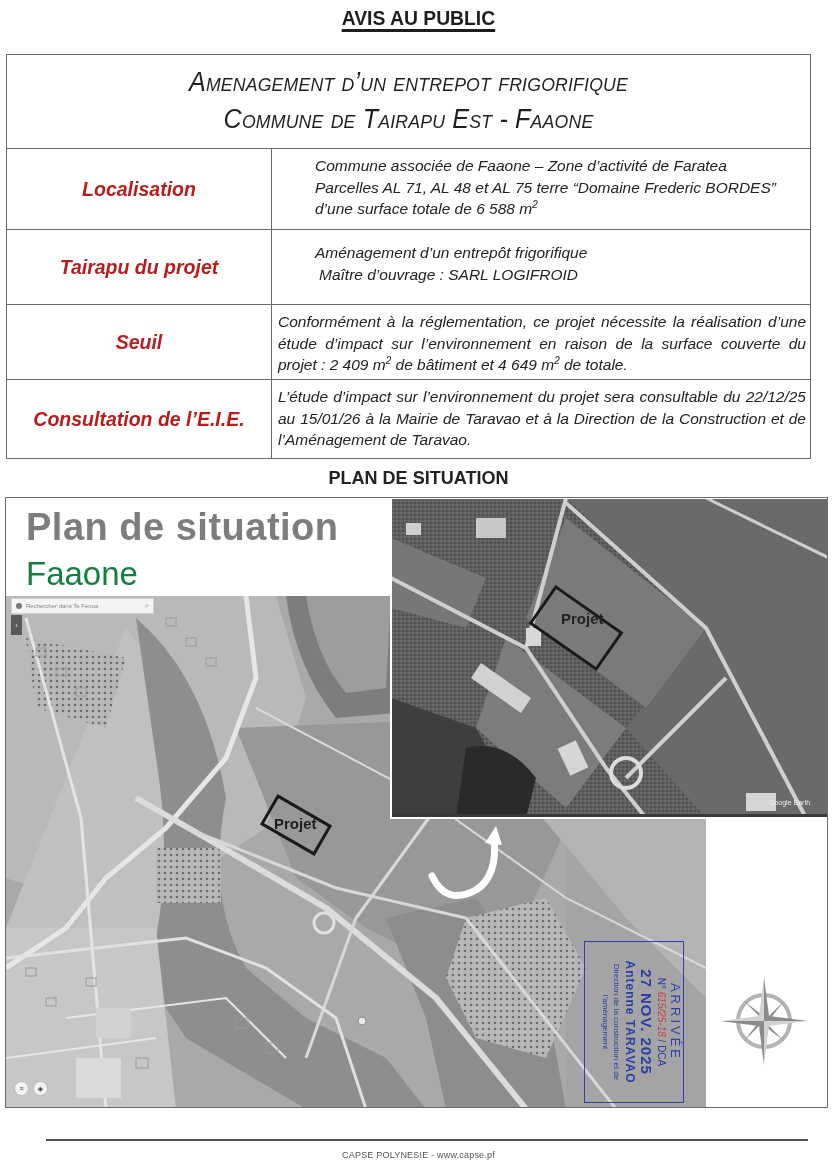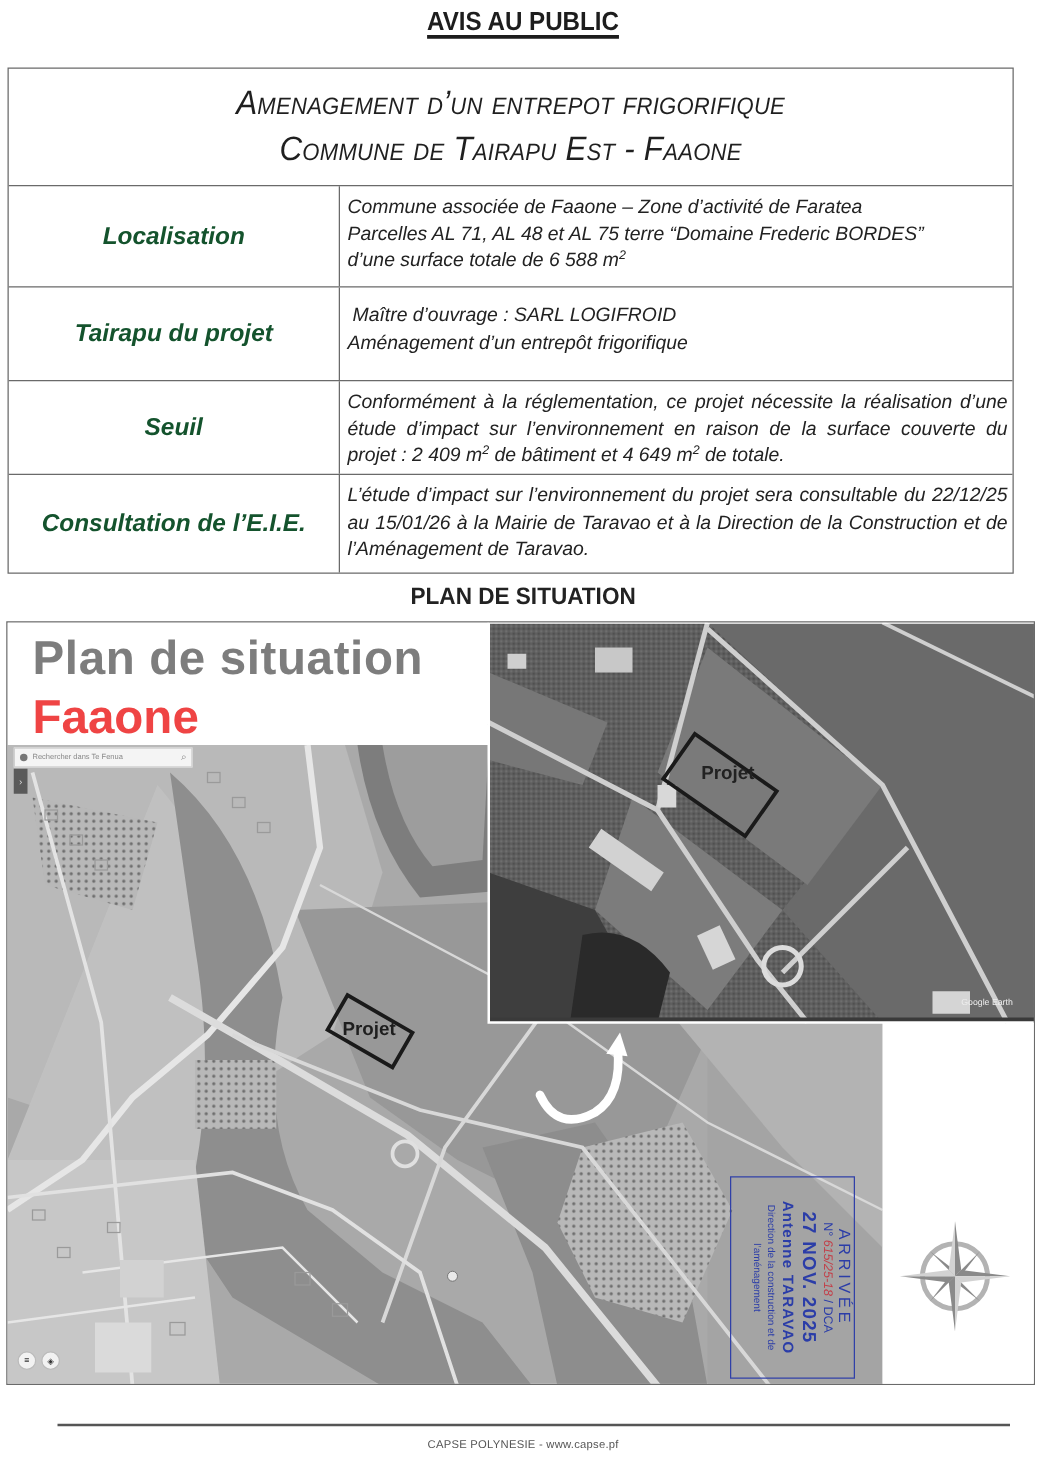--- a/index.html
+++ b/index.html
@@ -7,38 +7,38 @@
 
   .main-title { position: absolute; left: 0; width: 837px; top: 6px; text-align: center; font-family: "Liberation Sans", sans-serif; font-weight: bold; font-size: 21px; letter-spacing: 0px; color: #1d1d1d; }
   .main-title span { text-decoration: underline; text-decoration-thickness: 3px; text-underline-offset: 4px; transform: scaleX(0.92); display: inline-block; }
 
   .info-table { position: absolute; left: 6px; top: 54px; width: 805px; border: 1.5px solid #6a6a6a; box-sizing: border-box; font-style: italic; }
   .header-cell { height: 93px; border-bottom: 1.5px solid #6a6a6a; text-align: center; font-family: "Liberation Sans", sans-serif; }
   .header-line { font-size: 27px; font-variant: small-caps; color: #1f1f1f; line-height: 37px; letter-spacing: 0.2px; transform: scaleX(0.93); }
   .header-line.l1 { padding-top: 9px; }
   .row { display: flex; border-bottom: 1.5px solid #6a6a6a; }
   .row:last-child { border-bottom: none; }
-  .row-label { width: 264px; border-right: 1.5px solid #6a6a6a; display: flex; align-items: center; justify-content: center; font-weight: bold; font-size: 19.5px; color: #14532d; flex-shrink: 0; }
+  .row-label { width: 264px; border-right: 1.5px solid #6a6a6a; display: flex; align-items: center; justify-content: center; font-weight: bold; font-size: 19.5px; color: #b91c1c; flex-shrink: 0; }
   .row-value { flex: 1; padding: 6px 4px 6px 6px; font-size: 15.5px; line-height: 21.5px; color: #222; }
   .row-value.justify { text-align: justify; text-align-last: left; }
   .r1 { height: 80px; }
   .r2 { height: 74px; }
   .r3 { height: 74px; }
   .r4 { height: 78px; }
-  .row-value .line { display: block; }
+  .row-value .line { display: block; margin-left: 37px; }
   .row-value .indent { padding-left: 4px; }
   sup { font-size: 10px; line-height: 0; }
 
   .plan-heading { position: absolute; left: 0; width: 837px; top: 467px; text-align: center; font-weight: bold; font-size: 19px; color: #222; transform: scaleX(0.95); }
 
   .map-frame { position: absolute; left: 5px; top: 497px; width: 823px; height: 611px; border: 1.5px solid #6a6a6a; box-sizing: border-box; background: #ffffff; overflow: hidden; }
   .map-svg { position: absolute; left: 0; top: 0; }
 
   .plan-title { position: absolute; left: 20px; top: 8px; font-family: "Liberation Sans", sans-serif; font-weight: bold; font-size: 38px; line-height: 42px; color: #7d7d7d; letter-spacing: 0.5px; }
-  .plan-subtitle { position: absolute; left: 20px; top: 55px; font-weight: bold; font-size: 38px; line-height: 42px; color: #ef4444; }
+  .plan-subtitle { position: absolute; left: 20px; top: 55px; font-weight: normal; font-size: 33px; line-height: 42px; color: #15803d; }
 
   .search-box { position: absolute; left: 5px; top: 100px; width: 143px; height: 16px; background: #f4f4f4; border: 1px solid #d0d0d0; box-sizing: border-box; font-size: 6px; color: #888; display: flex; align-items: center; }
   .search-box .dot { width: 6px; height: 6px; border-radius: 50%; background: #777; margin: 0 4px 0 4px; }
   .search-box .ph { flex: 1; }
   .search-box .mag { width: 12px; font-size: 8px; color: #888; text-align: center; }
   .expand-btn { position: absolute; left: 5px; top: 117px; width: 11px; height: 20px; background: #5a5a5a; color: #ddd; font-size: 8px; display: flex; align-items: center; justify-content: center; }
 
   .label-projet { position: absolute; font-weight: bold; color: #1e1e1e; }
   .lbl-map { left: 268px; top: 317px; font-size: 15px; }
   .lbl-sat { left: 555px; top: 112px; font-size: 15px; color: #222; }
@@ -78,22 +78,22 @@
     <div class="row-value">
       <span class="line">Commune associée de Faaone – Zone d’activité de Faratea</span>
       <span class="line">Parcelles AL 71, AL 48 et AL 75 terre “Domaine Frederic BORDES”</span>
       <span class="line"><span>d’une surface totale de 6 588 m</span><sup>2</sup></span>
     </div>
   </div>
 
   <div class="row r2">
     <div class="row-label">Tairapu du projet</div>
     <div class="row-value" style="padding-top:12px;">
+      <span class="line">Aménagement d’un entrepôt frigorifique</span>
       <span class="line indent">Maître d’ouvrage : SARL LOGIFROID</span>
-      <span class="line">Aménagement d’un entrepôt frigorifique</span>
     </div>
   </div>
 
   <div class="row r3">
     <div class="row-label">Seuil</div>
     <div class="row-value justify">
       <span>Conformément à la réglementation, ce projet nécessite la réalisation d’une étude d’impact sur l’environnement en raison de la surface couverte du projet : 2 409 m</span><sup>2</sup><span> de bâtiment et 4 649 m</span><sup>2</sup><span> de totale.</span>
     </div>
   </div>
 

